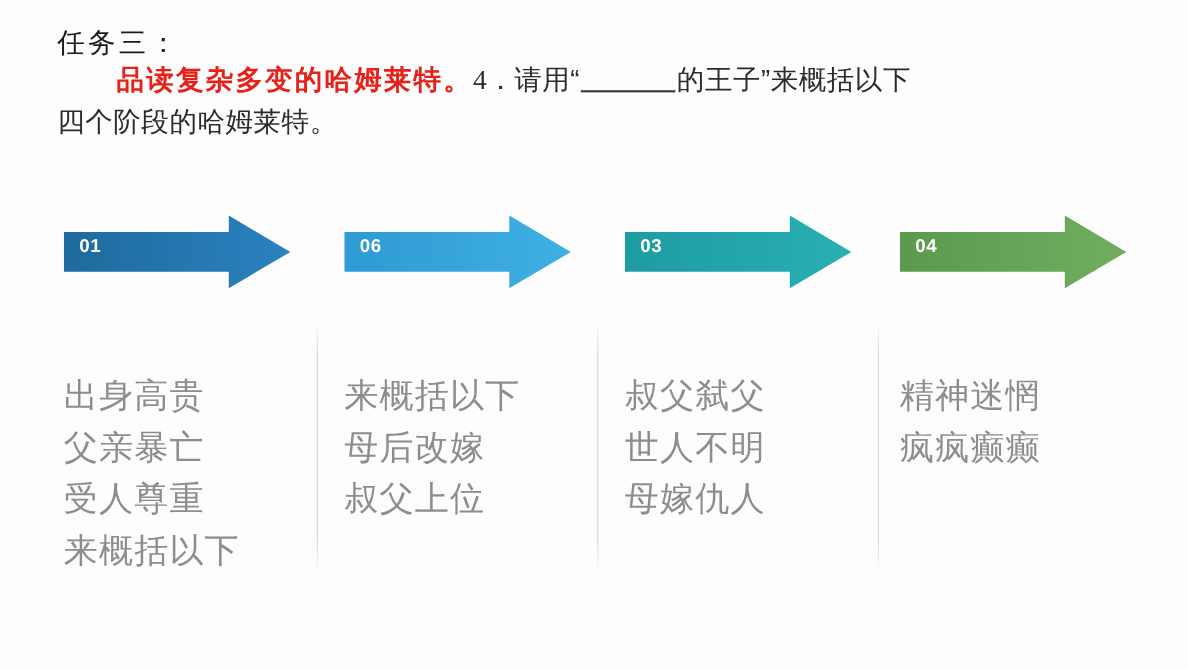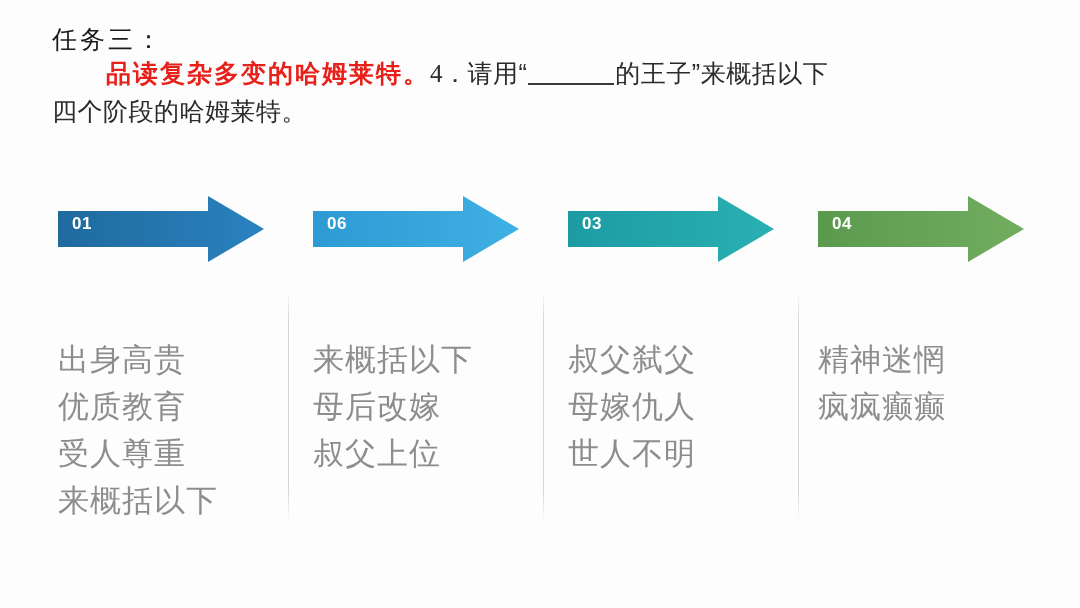--- a/index.html
+++ b/index.html
@@ -203,35 +203,35 @@
 </div>
 
 <div class="divider d1"></div>
 <div class="divider d2"></div>
 <div class="divider d3"></div>
 
 <div class="columns">
 
   <div class="column c1">
     <div class="col-line">出身高贵</div>
-    <div class="col-line">优质教育</div>
+    <div class="col-line">父亲暴亡</div>
     <div class="col-line">受人尊重</div>
     <div class="col-line">来概括以下</div>
   </div>
 
   <div class="column c2">
     <div class="col-line">来概括以下</div>
     <div class="col-line">母后改嫁</div>
     <div class="col-line">叔父上位</div>
   </div>
 
   <div class="column c3">
     <div class="col-line">叔父弑父</div>
+    <div class="col-line">世人不明</div>
     <div class="col-line">母嫁仇人</div>
-    <div class="col-line">世人不明</div>
   </div>
 
   <div class="column c4">
     <div class="col-line">精神迷惘</div>
     <div class="col-line">疯疯癫癫</div>
   </div>
 
 </div>
 
 </body></html>

